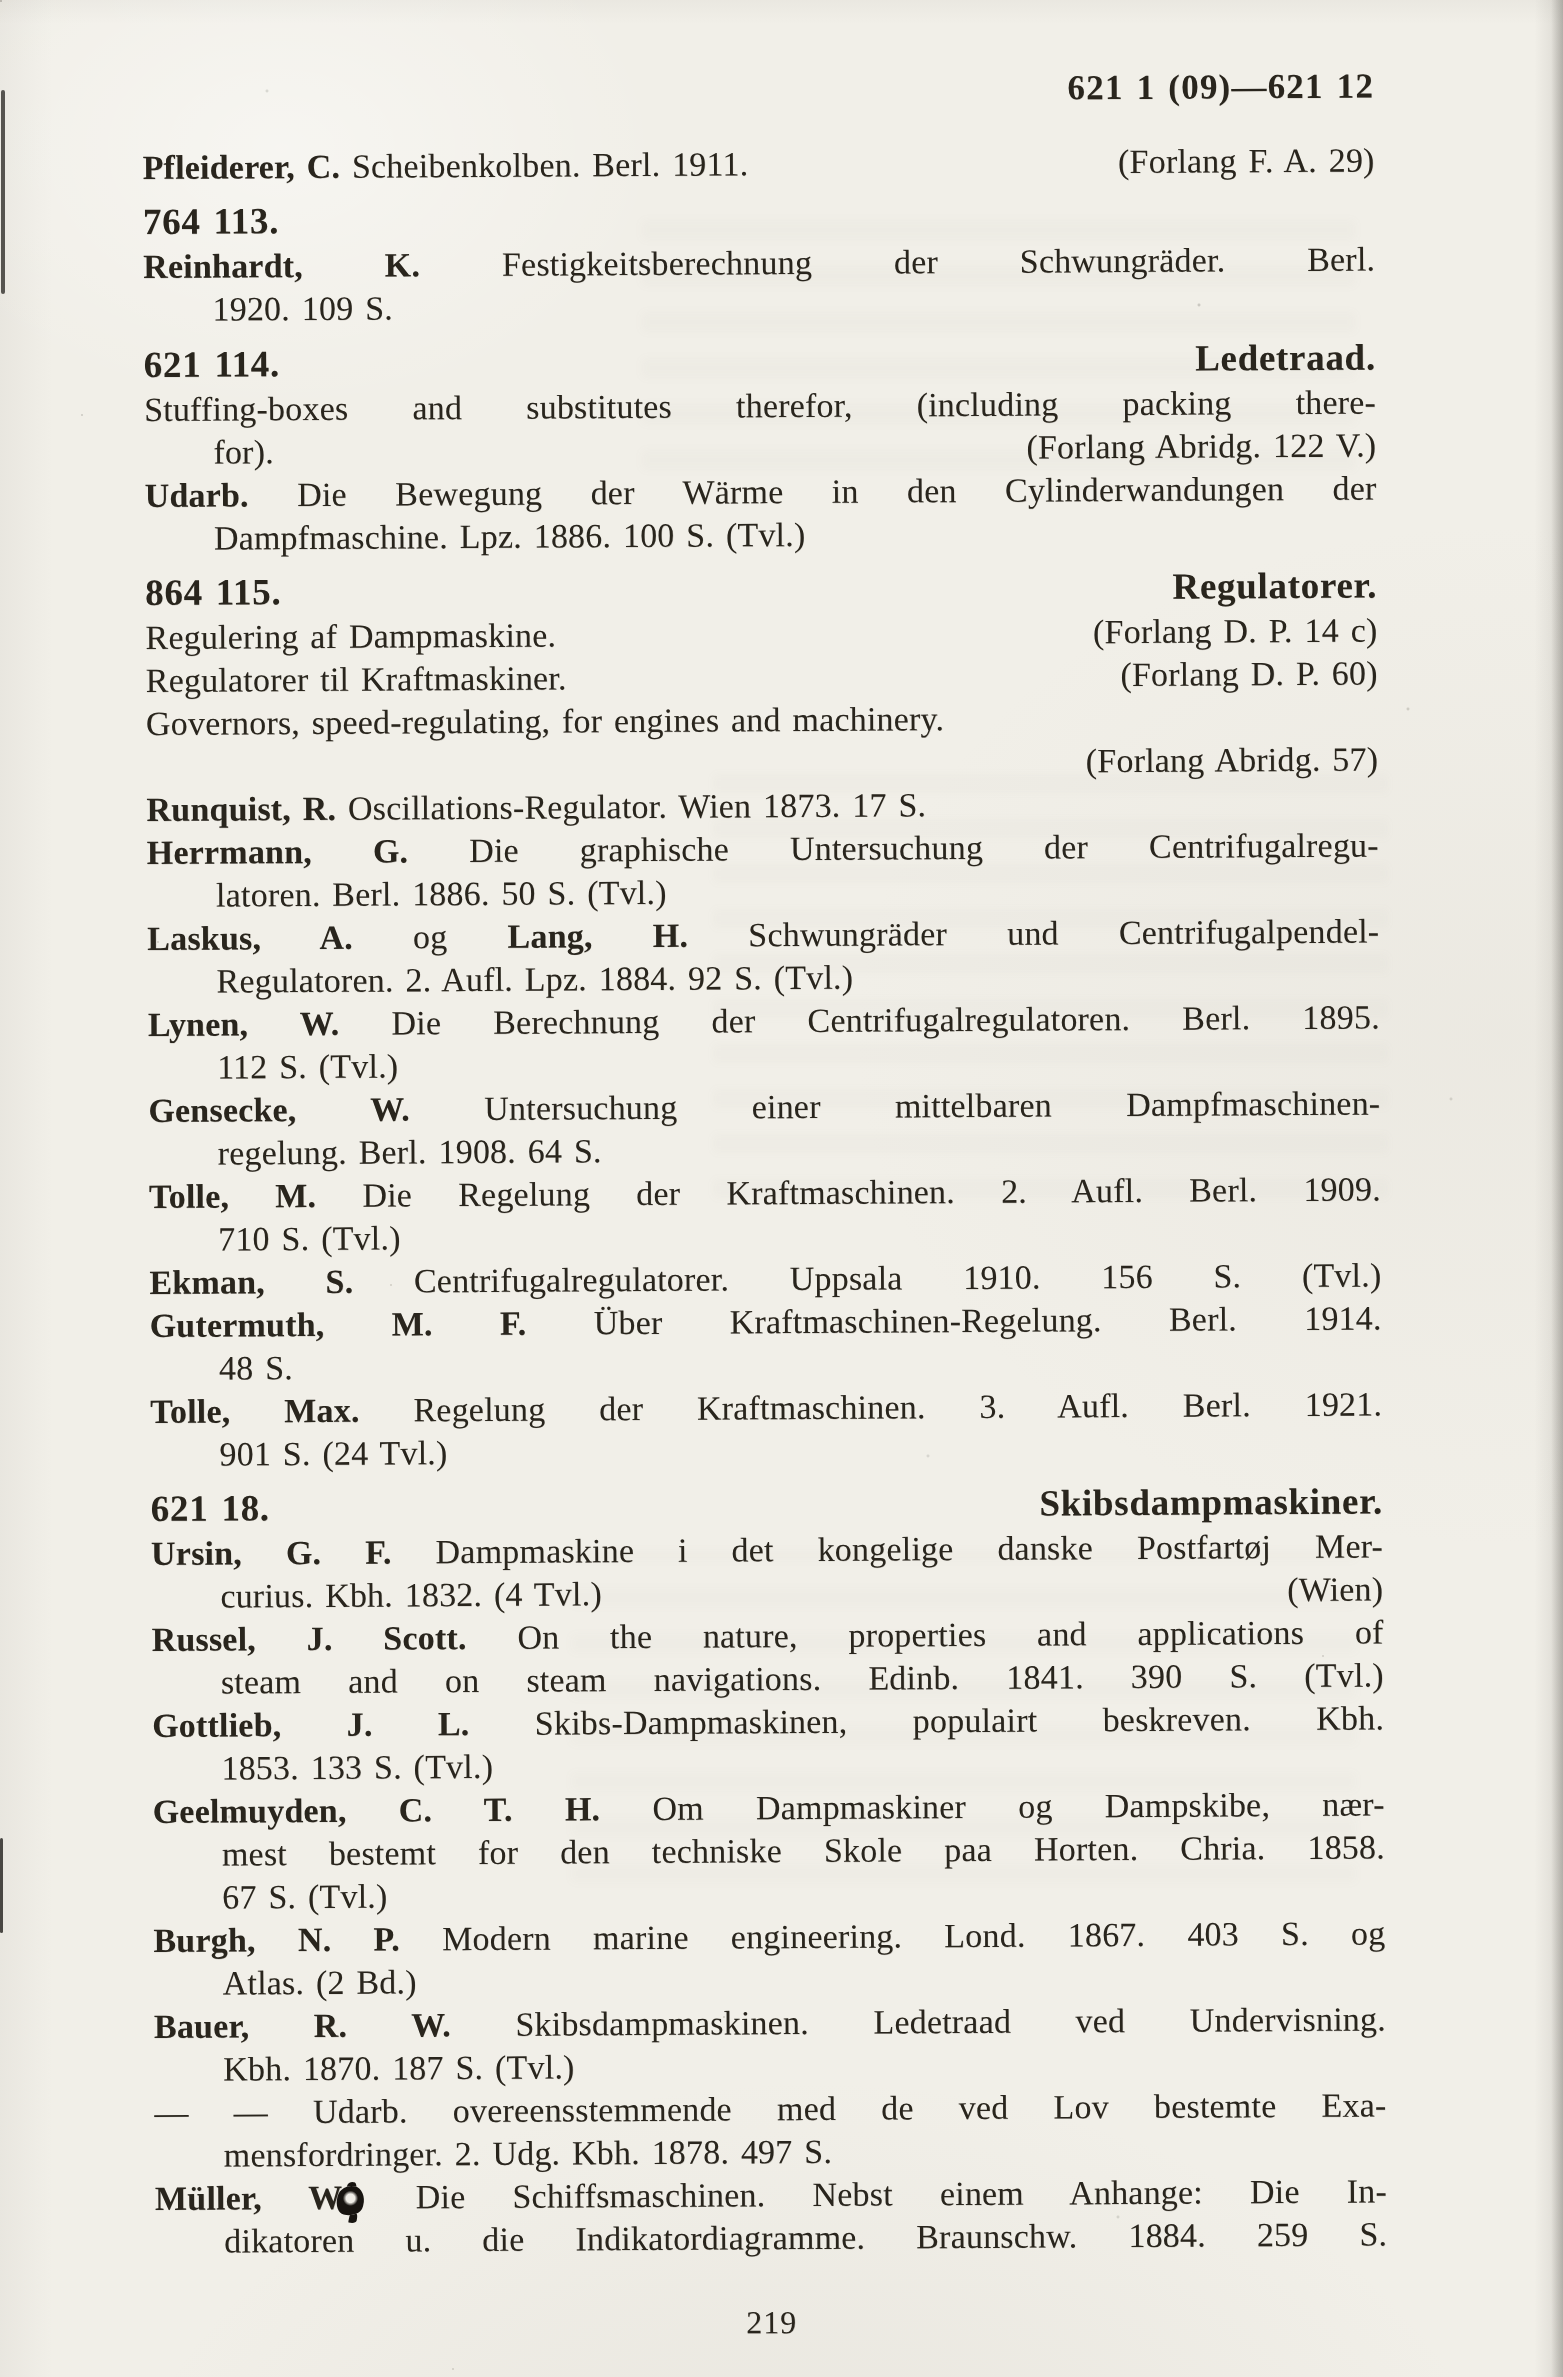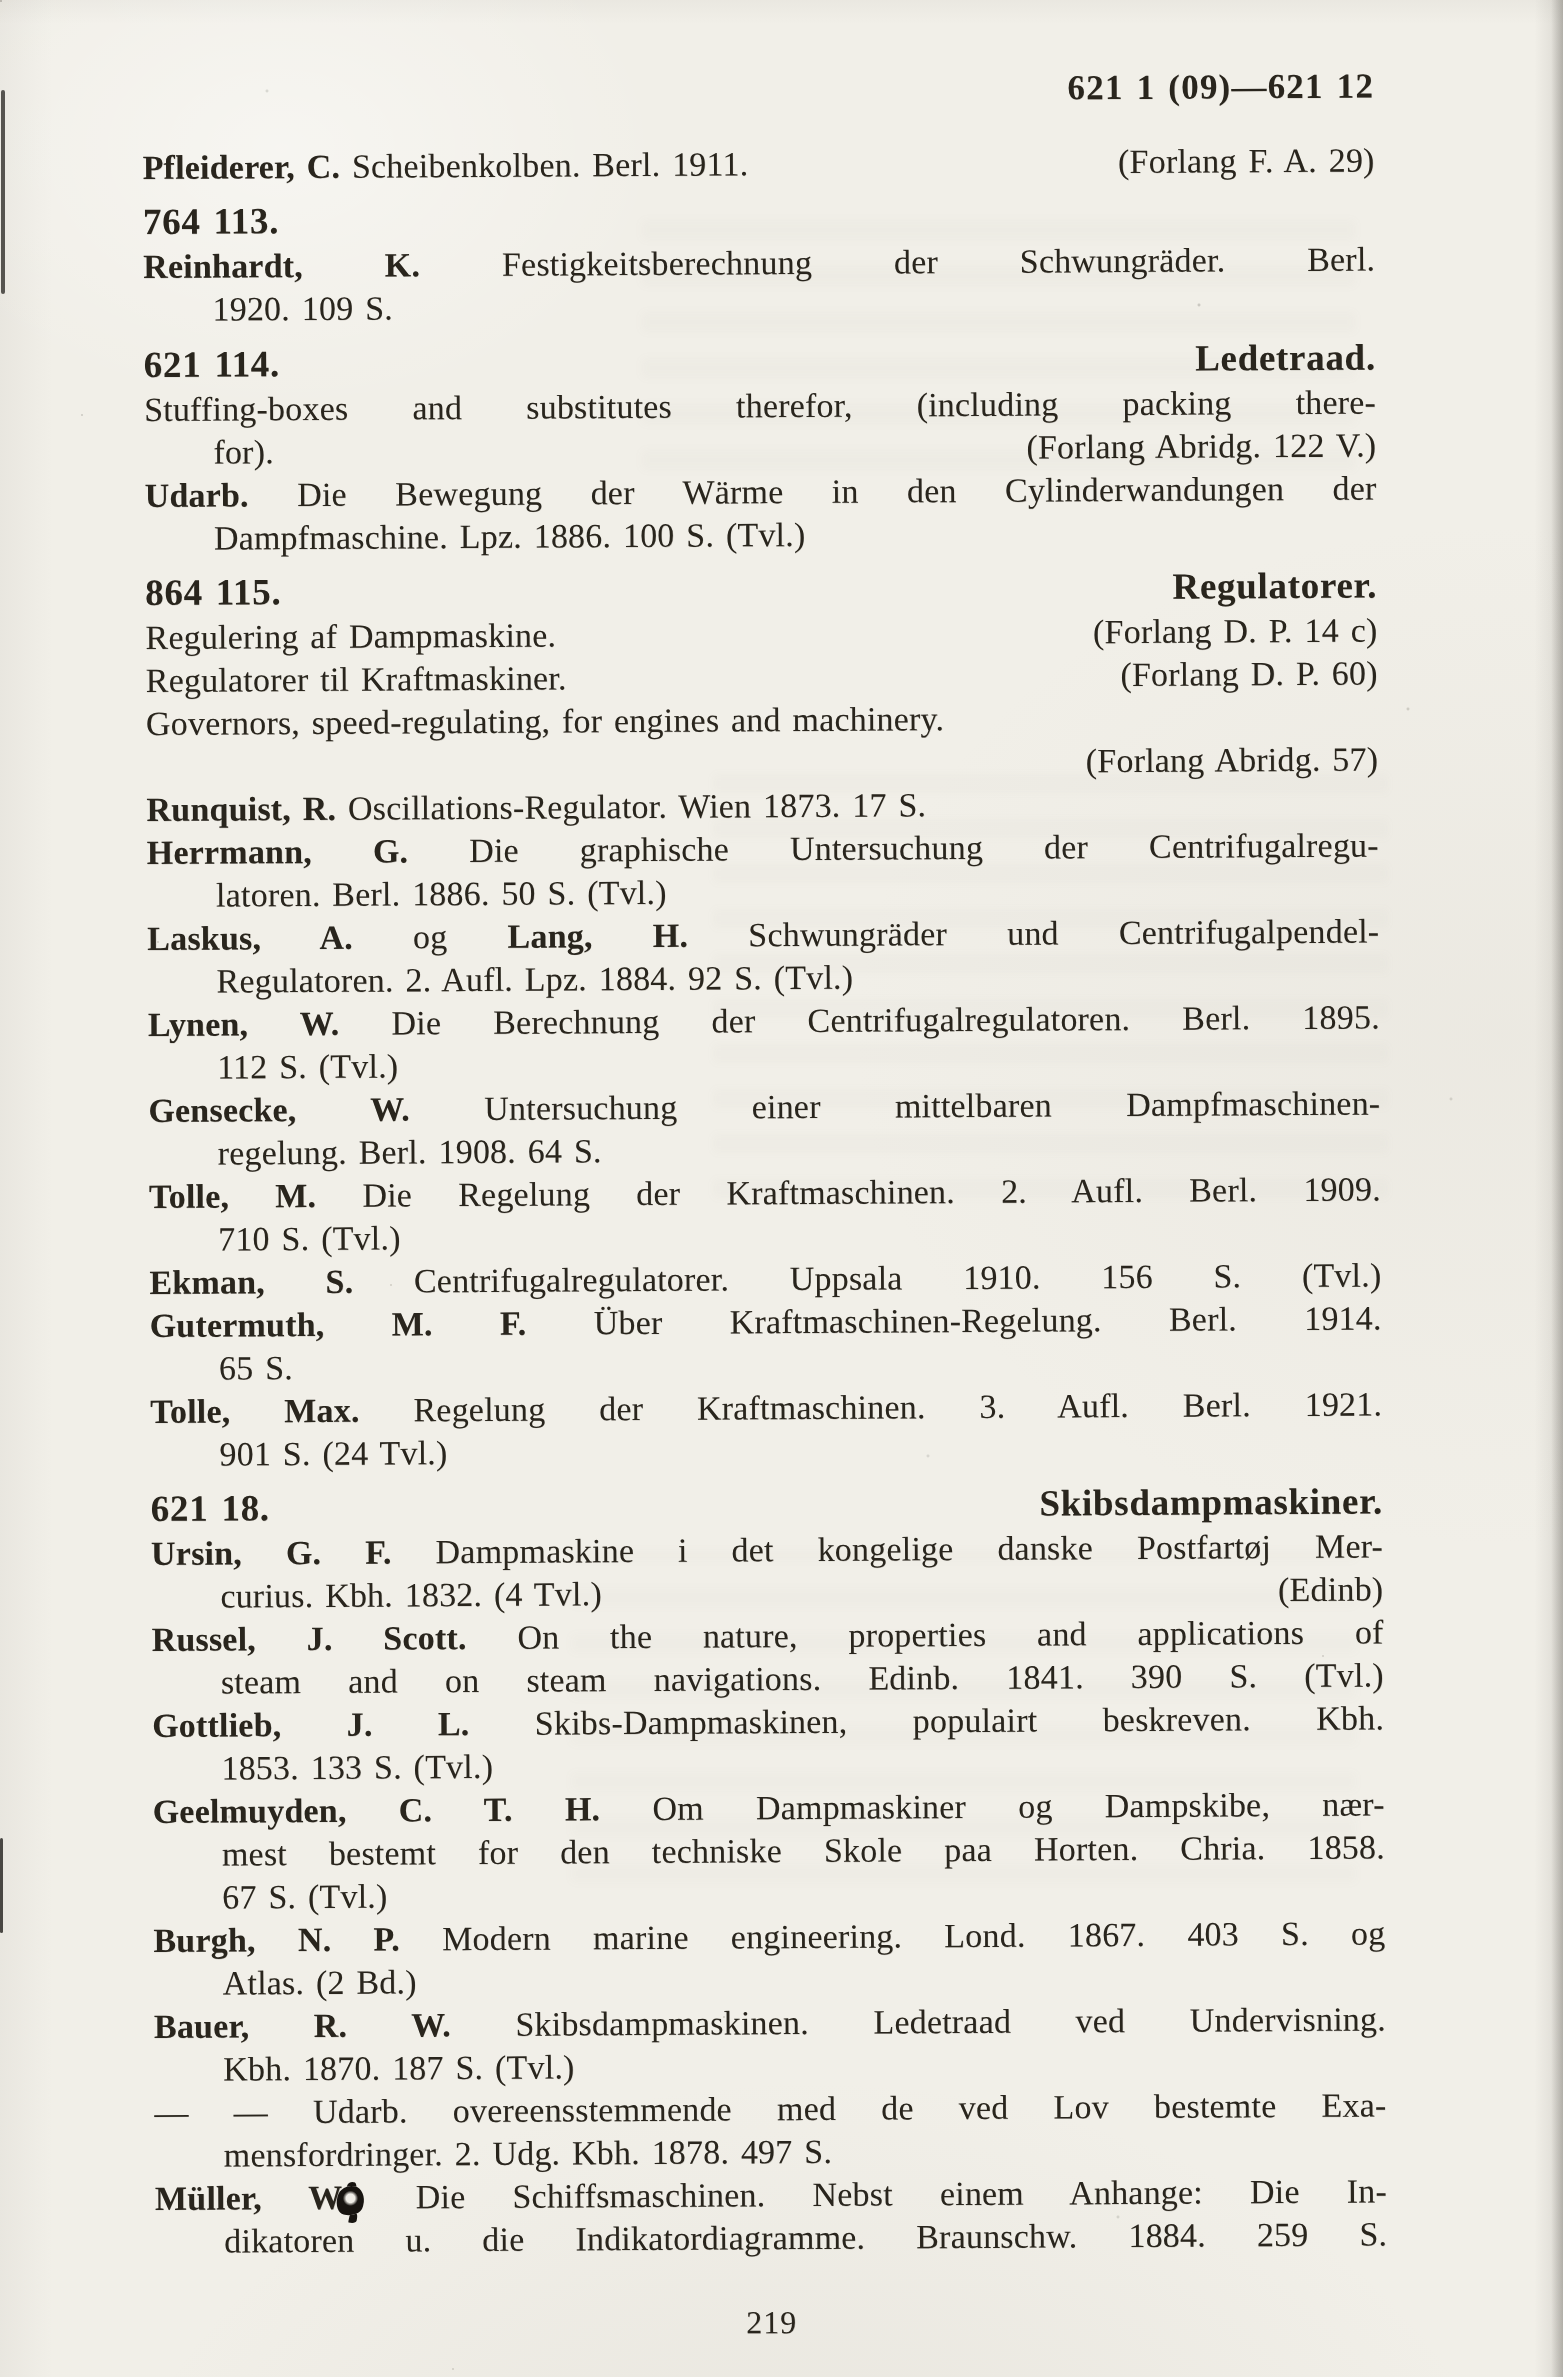--- a/index.html
+++ b/index.html
@@ -100,26 +100,26 @@
         <div class="line just"><span class="bold">Laskus, A.</span><span class="reg"> og </span><span class="bold">Lang, H.</span><span class="reg"> Schwungräder und Centrifugalpendel-</span></div>
         <div class="line ind"><span class="reg">Regulatoren. 2. Aufl. Lpz. 1884. 92 S. (Tvl.)</span></div>
         <div class="line just"><span class="bold">Lynen, W.</span><span class="reg"> Die Berechnung der Centrifugalregulatoren. Berl. 1895.</span></div>
         <div class="line ind"><span class="reg">112 S. (Tvl.)</span></div>
         <div class="line just"><span class="bold">Gensecke, W.</span><span class="reg"> Untersuchung einer mittelbaren Dampfmaschinen-</span></div>
         <div class="line ind"><span class="reg">regelung. Berl. 1908. 64 S.</span></div>
         <div class="line just"><span class="bold">Tolle, M.</span><span class="reg"> Die Regelung der Kraftmaschinen. 2. Aufl. Berl. 1909.</span></div>
         <div class="line ind"><span class="reg">710 S. (Tvl.)</span></div>
         <div class="line just"><span class="bold">Ekman, S.</span><span class="reg"> Centrifugalregulatorer. Uppsala 1910. 156 S. (Tvl.)</span></div>
         <div class="line just"><span class="bold">Gutermuth, M. F.</span><span class="reg"> Über Kraftmaschinen-Regelung. Berl. 1914.</span></div>
-        <div class="line ind"><span class="reg">65 S.</span></div>
+        <div class="line ind"><span class="reg">48 S.</span></div>
         <div class="line just"><span class="bold">Tolle, Max.</span><span class="reg"> Regelung der Kraftmaschinen. 3. Aufl. Berl. 1921.</span></div>
         <div class="line ind"><span class="reg">901 S. (24 Tvl.)</span></div>
         <div class="class-row"><span>621 18.</span><span class="class-title">Skibsdampmaskiner.</span></div>
         <div class="line just"><span class="bold">Ursin, G. F.</span><span class="reg"> Dampmaskine i det kongelige danske Postfartøj Mer-</span></div>
-        <div class="line ind"><span class="ref">(Edinb)</span><span class="reg">curius. Kbh. 1832. (4 Tvl.)</span></div>
+        <div class="line ind"><span class="ref">(Wien)</span><span class="reg">curius. Kbh. 1832. (4 Tvl.)</span></div>
         <div class="line just"><span class="bold">Russel, J. Scott.</span><span class="reg"> On the nature, properties and applications of</span></div>
         <div class="line ind just"><span class="reg">steam and on steam navigations. Edinb. 1841. 390 S. (Tvl.)</span></div>
         <div class="line just"><span class="bold">Gottlieb, J. L.</span><span class="reg"> Skibs-Dampmaskinen, populairt beskreven. Kbh.</span></div>
         <div class="line ind"><span class="reg">1853. 133 S. (Tvl.)</span></div>
         <div class="line just"><span class="bold">Geelmuyden, C. T. H.</span><span class="reg"> Om Dampmaskiner og Dampskibe, nær-</span></div>
         <div class="line ind just"><span class="reg">mest bestemt for den techniske Skole paa Horten. Chria. 1858.</span></div>
         <div class="line ind"><span class="reg">67 S. (Tvl.)</span></div>
         <div class="line just"><span class="bold">Burgh, N. P.</span><span class="reg"> Modern marine engineering. Lond. 1867. 403 S. og</span></div>
         <div class="line ind"><span class="reg">Atlas. (2 Bd.)</span></div>
         <div class="line just"><span class="bold">Bauer, R. W.</span><span class="reg"> Skibsdampmaskinen. Ledetraad ved Undervisning.</span></div>

